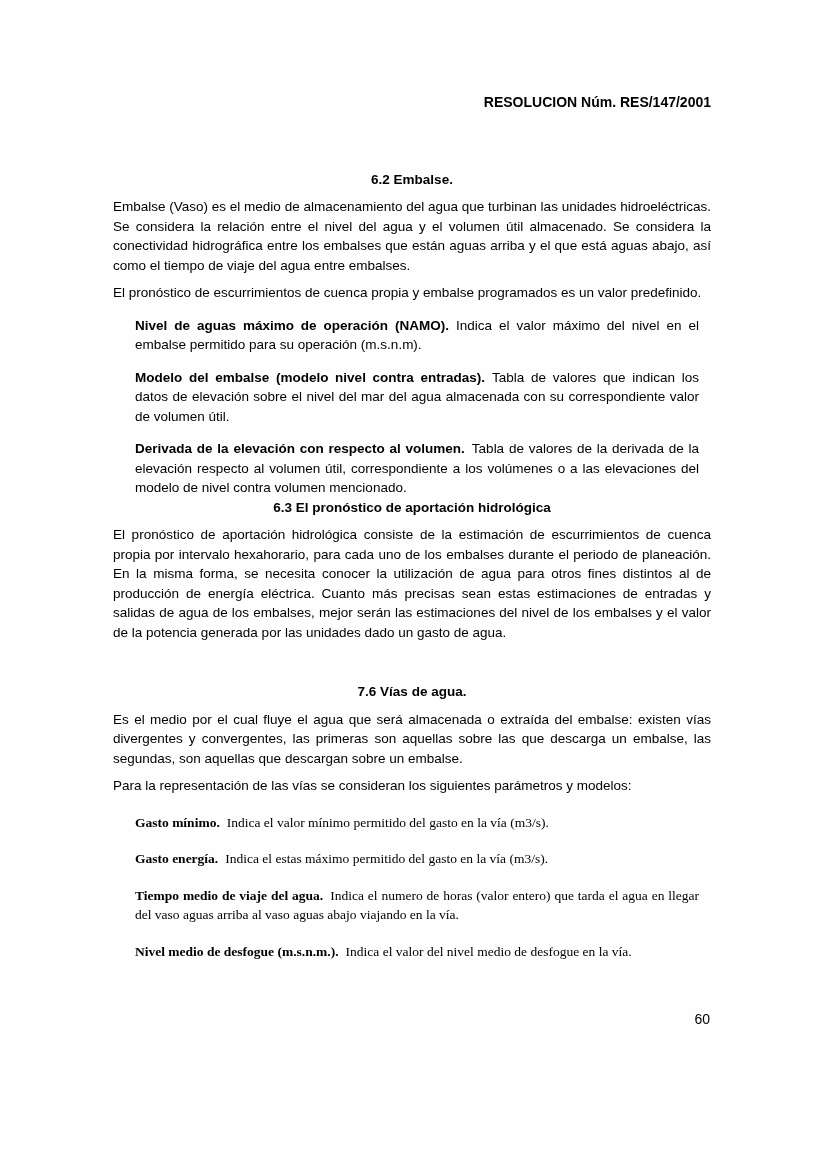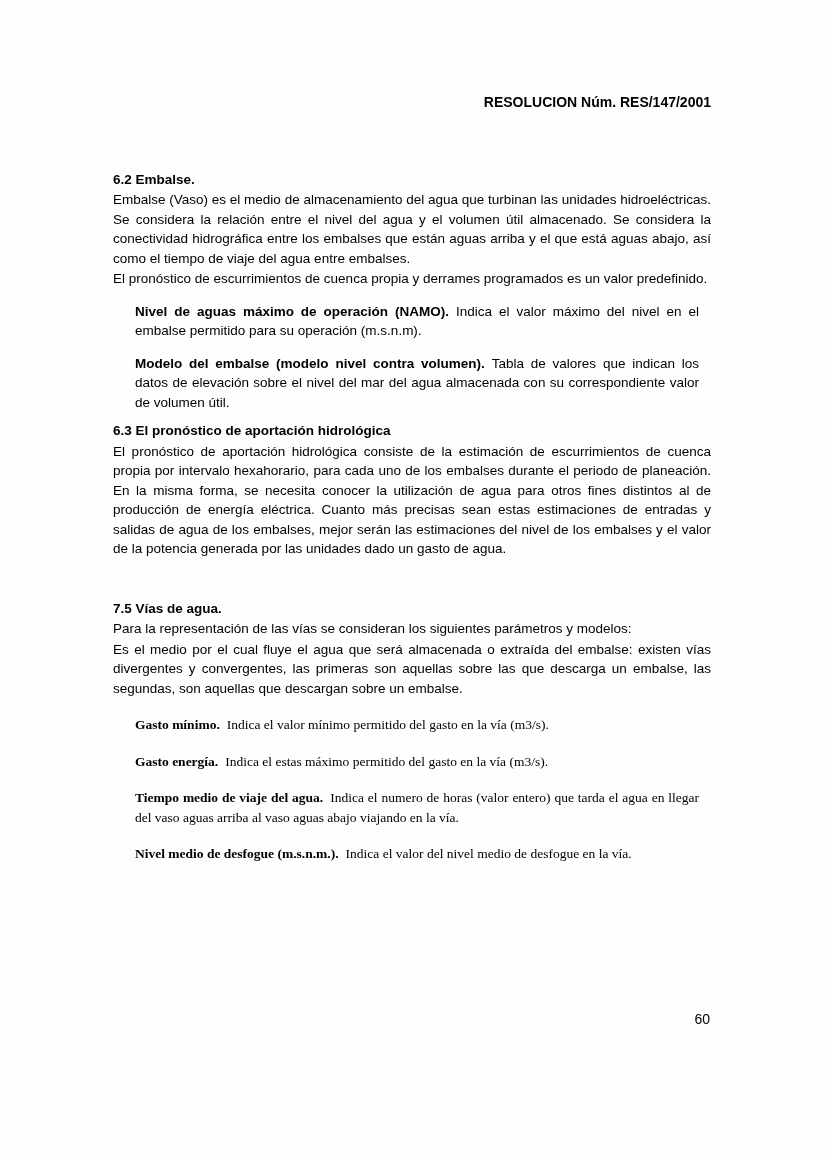--- a/index.html
+++ b/index.html
@@ -28,26 +28,27 @@
     margin-top: 93px;
     text-align: right;
     font-weight: bold;
     font-size: 14px;
   }
   .heading {
     font-weight: bold;
     font-size: 13.5px;
     margin: 0;
     padding: 0;
+    text-align: center;
   }
   .heading-62 { margin-top: 57px; }
-  .heading-63 { margin-top: 9px; }
+  .heading-63 { }
   .heading-64 { margin-top: 40px; }
   p.para {
-    margin: 1px 0 0 0;
+    margin: 8px 0 0 0;
     text-align: justify;
   }
   .item {
     margin: 13px 12px 0 22px;
     text-align: justify;
   }
   .item .term {
     font-weight: bold;
     margin-right: 7px;
   }
@@ -64,35 +65,38 @@
 
 <div class="page">
   <div class="content">
 
     <div class="doc-header">
       <span>RESOLUCION Núm. RES/147/2001</span>
     </div>
 
     <h2 class="heading heading-62">6.2 Embalse.</h2>
     <p class="para">Embalse (Vaso) es el medio de almacenamiento del agua que turbinan las unidades hidroeléctricas. Se considera la relación entre el nivel del agua y el volumen útil almacenado.  Se considera la conectividad hidrográfica entre los embalses que están aguas arriba y el que está aguas abajo, así como el tiempo de viaje del agua entre embalses.</p>
-    <p class="para">El pronóstico de escurrimientos de cuenca propia y derrames programados es un valor predefinido.</p>
+    <p class="para">El pronóstico de escurrimientos de cuenca propia y embalse programados es un valor predefinido.</p>
 
     <div class="item">
       <span class="term">Nivel de aguas máximo de operación (NAMO).</span><span class="desc">Indica el valor máximo del nivel en el embalse permitido para su operación (m.s.n.m).</span>
     </div>
     <div class="item">
-      <span class="term">Modelo del embalse (modelo nivel contra volumen).</span><span class="desc">Tabla de valores que indican los datos de elevación sobre el nivel del mar del agua almacenada con su correspondiente valor de volumen útil.</span>
+      <span class="term">Modelo del embalse (modelo nivel contra entradas).</span><span class="desc">Tabla de valores que indican los datos de elevación sobre el nivel del mar del agua almacenada con su correspondiente valor de volumen útil.</span>
+    </div>
+    <div class="item">
+      <span class="term">Derivada de la elevación con respecto al volumen.</span><span class="desc">Tabla de valores de la derivada de la elevación respecto al volumen útil, correspondiente a los volúmenes o a las elevaciones del modelo de nivel contra volumen mencionado.</span>
     </div>
 
     <h2 class="heading heading-63">6.3 El pronóstico de aportación hidrológica</h2>
     <p class="para">El pronóstico de aportación hidrológica consiste de la estimación de escurrimientos de cuenca propia por intervalo hexahorario, para cada uno de los embalses durante el periodo de planeación. En la misma forma, se necesita conocer la utilización de agua para otros fines distintos al de producción de energía eléctrica.  Cuanto más precisas sean estas estimaciones de entradas y salidas de agua de los embalses, mejor serán las estimaciones del nivel de los embalses y el valor de la potencia generada por las unidades dado un gasto de agua.</p>
 
-    <h2 class="heading heading-64">7.5 Vías de agua.</h2>
+    <h2 class="heading heading-64">7.6 Vías de agua.</h2>
+    <p class="para">Es el medio por el cual fluye el agua que será almacenada o extraída del embalse: existen vías divergentes y convergentes, las primeras son aquellas sobre las que descarga un embalse, las segundas, son aquellas que descargan sobre un embalse.</p>
     <p class="para">Para la representación de las vías se consideran los siguientes parámetros y modelos:</p>
-    <p class="para">Es el medio por el cual fluye el agua que será almacenada o extraída del embalse: existen vías divergentes y convergentes, las primeras son aquellas sobre las que descarga un embalse, las segundas, son aquellas que descargan sobre un embalse.</p>
 
     <div class="items-64">
       <div class="item">
         <span class="term">Gasto mínimo.</span><span class="desc">Indica el valor mínimo permitido del gasto en la vía (m3/s).</span>
       </div>
       <div class="item">
         <span class="term">Gasto energía.</span><span class="desc">Indica el estas máximo permitido del gasto en la vía (m3/s).</span>
       </div>
       <div class="item">
         <span class="term">Tiempo medio de viaje del agua.</span><span class="desc">Indica el numero de horas (valor entero) que tarda el agua en llegar del vaso aguas arriba al vaso aguas abajo viajando en la vía.</span>

